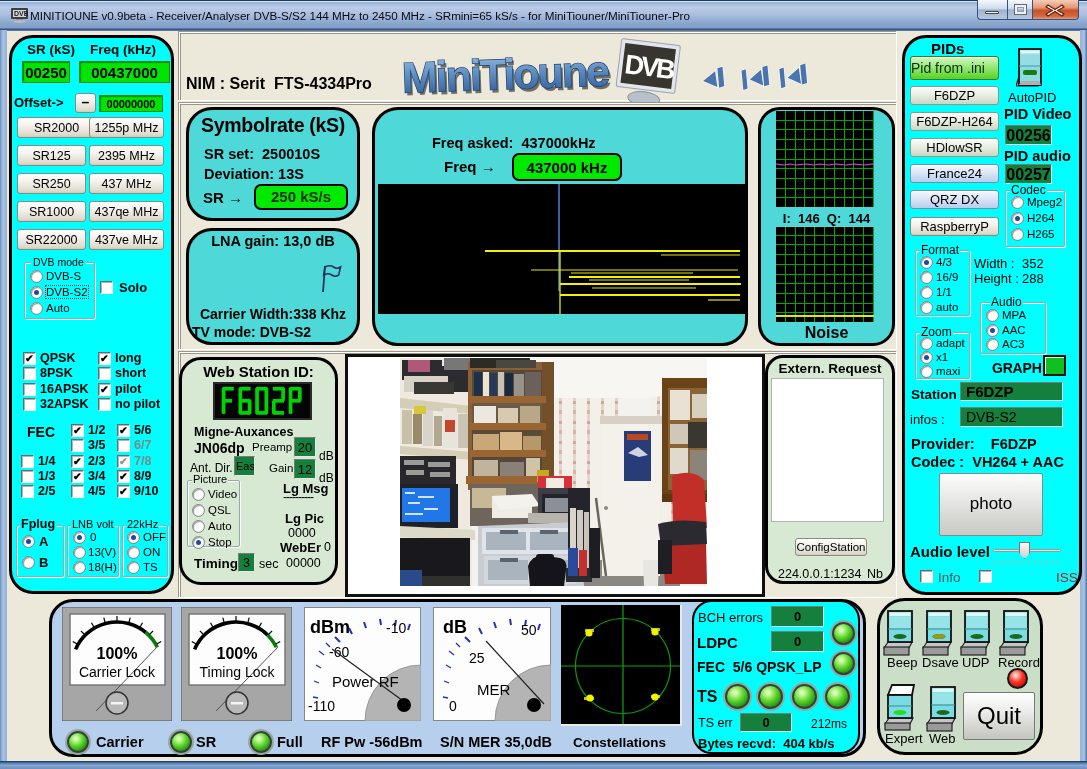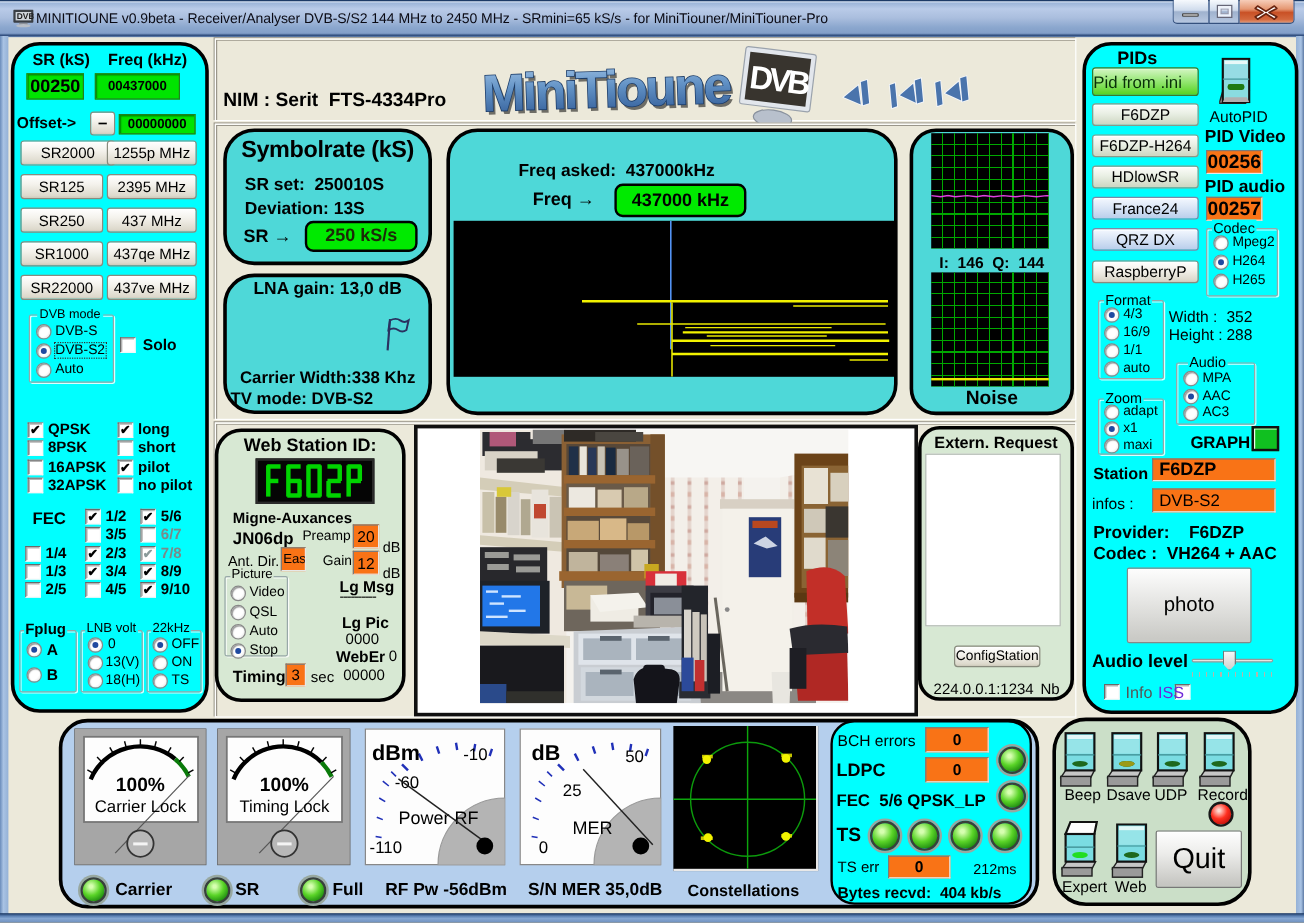--- a/index.html
+++ b/index.html
@@ -29,21 +29,21 @@
 .b3b{background:linear-gradient(#fdfdfb,#e9efe4 45%,#cfd8c4 95%);border:1px solid #8a9a88}
 .b3u{background:linear-gradient(#f4f8ff,#dbe6f6 45%,#bcd0ec 95%);border:1px solid #7a8aa8}
 
 .chk{width:13px;height:13px;background:#fff;border-top:1px solid #6a6a6a;border-left:1px solid #6a6a6a;border-bottom:1px solid #f8f8f8;border-right:1px solid #f8f8f8;box-shadow:inset 1px 1px 0 #b4b4b4}
 .chk.ck::after{content:"\2714";position:absolute;left:1px;top:-1px;font-size:10.5px;font-weight:bold;color:#000}
 .chk.ckg::after{content:"\2714";position:absolute;left:1px;top:-1px;font-size:10.5px;font-weight:bold;color:#8a9a9a}
 .rad{width:13px;height:13px;border-radius:50%;background:radial-gradient(circle at 35% 35%,#fff 55%,#d8d8d8);border:1px solid #888;box-shadow:inset 1px 1px 1px #999}
 .rad.on::after{content:"";position:absolute;left:3px;top:3px;width:5px;height:5px;border-radius:50%;background:#204aa0}
 .grp{border:1px solid #98a8a8;border-radius:2px;box-shadow:inset 1px 1px 0 rgba(255,255,255,.85),1px 1px 0 rgba(255,255,255,.85)}
 .gf{background:#00e400;border:1px solid #208020;box-shadow:inset 1px 1px 1px #009000;text-align:center;font-weight:bold}
-.wf{background:#f97316;border-top:1px solid #7a7a7a;border-left:1px solid #7a7a7a;border-bottom:1px solid #e8e8e8;border-right:1px solid #e8e8e8;text-align:center}
+.wf{background:#15803d;border-top:1px solid #7a7a7a;border-left:1px solid #7a7a7a;border-bottom:1px solid #e8e8e8;border-right:1px solid #e8e8e8;text-align:center}
 .led{border-radius:50%;background:radial-gradient(circle at 38% 32%,#d6ffb0 8%,#5ad428 45%,#1d8a10 80%,#0c5a08);border:2px solid #38403a;box-shadow:0 0 0 2px #98a8a0}
 .grid{background:repeating-linear-gradient(90deg,transparent 0 8.8px,#00a800 8.8px 9.8px),repeating-linear-gradient(0deg,transparent 0 8.7px,#00a800 8.7px 9.7px),#000}
 </style></head><body>
 <div id="win">
  <div class="ab" id="tbar">
       <span class="tx">MINITIOUNE v0.9beta - Receiver/Analyser DVB-S/S2 144 MHz to 2450 MHz - SRmini=65 kS/s - for MiniTiouner/MiniTiouner-Pro</span>
     </div>
  <div class="ab" id="tline"></div>
  <div class="ab wbrd" id="wl"></div>
     <div class="ab wbrd" id="wr"></div>
@@ -78,21 +78,21 @@
 
  <div class="ab" id="bluepan" style="left:49px;top:599px;width:817px;height:158px;background:#b5cfed;border:3px solid #000;border-radius:24px"></div>
 
  <div class="ab" id="bchpan" style="left:692px;top:600px;width:168px;height:154px;background:#00ffff;border:2.5px solid #000;border-radius:20px"></div>
 
  <div class="ab" id="swpan" style="left:877px;top:598px;width:166px;height:157px;background:#cbdfc8;border:3px solid #000;border-radius:28px"></div>
 
  <div class="ab b" style="left:22px;top:42px;width:58px;font-size:13.5px;text-align:center">SR (kS)</div>
  <div class="ab b" style="left:82px;top:42px;width:82px;font-size:13.5px;text-align:center">Freq (kHz)</div>
  <div class="ab gf" style="left:22px;top:61px;width:48px;height:22px;font-size:15px;line-height:21px">00250</div>
- <div class="ab gf" style="left:79px;top:61px;width:71px;height:22px;font-size:11px;line-height:21px">00437000</div>
+ <div class="ab gf" style="left:79px;top:61px;width:91px;height:22px;font-size:15px;line-height:21px">00437000</div>
  <div class="ab b" style="left:14px;top:95px;font-size:13px">Offset-&gt;</div>
  <div class="ab b3" style="left:75px;top:93px;width:21px;height:20px;font-size:14px;line-height:17px;font-weight:bold">–</div>
  <div class="ab gf" style="left:99px;top:95px;width:64px;height:17px;font-size:11px;line-height:16px">00000000</div>
  <div class="ab b3" style="left:17px;top:117px;width:79px;height:21px;font-size:12.5px;line-height:20px">SR2000</div>
  <div class="ab b3" style="left:89px;top:117px;width:75px;height:21px;font-size:12.5px;line-height:20px">1255p MHz</div>
  <div class="ab b3" style="left:17px;top:145px;width:69px;height:21px;font-size:12.5px;line-height:20px">SR125</div>
  <div class="ab b3" style="left:89px;top:145px;width:75px;height:21px;font-size:12.5px;line-height:20px">2395 MHz</div>
  <div class="ab b3" style="left:17px;top:173px;width:69px;height:21px;font-size:12.5px;line-height:20px">SR250</div>
  <div class="ab b3" style="left:89px;top:173px;width:75px;height:21px;font-size:12.5px;line-height:20px">437 MHz</div>
  <div class="ab b3" style="left:17px;top:201px;width:69px;height:21px;font-size:12.5px;line-height:20px">SR1000</div>
@@ -584,21 +584,21 @@
  <div class="ab b" style="left:911px;top:436px;font-size:14.5px">Provider:&nbsp;&nbsp;&nbsp; F6DZP</div>
  <div class="ab b" style="left:911px;top:454px;font-size:14.5px">Codec :&nbsp; VH264 + AAC</div>
  <div class="ab" style="left:939px;top:473px;width:104px;height:63px;background:linear-gradient(#fdfdfd,#e8e8e6 40%,#cacac6 95%);border:1px solid #888;border-radius:2px;text-align:center;font-size:17px;line-height:60px">photo</div>
  <div class="ab b" style="left:910px;top:543px;font-size:15px">Audio level</div>
  <div class="ab" style="left:993px;top:549px;width:68px;height:3px;background:#e8e6e0;border:1px solid #999;border-radius:2px"></div>
  <div class="ab" style="left:1019px;top:542px;width:11px;height:17px;background:linear-gradient(#f8f8f8,#d0d0cc);border:1px solid #777;clip-path:polygon(0 0,100% 0,100% 65%,50% 100%,0 65%)"></div>
  <div class="ab" style="left:993px;top:560px;width:68px;height:4px;background:repeating-linear-gradient(90deg,#b8b4aa 0 1px,transparent 1px 6px)"></div>
  <div class="ab chk" style="left:920px;top:570px"></div>
     <div class="ab" style="left:938px;top:570px;font-size:13.5px;color:#555">Info</div>
  <div class="ab chk" style="left:979px;top:570px"></div>
-    <div class="ab" style="left:965px;top:570px;font-size:13.5px;color:#6d28d9">ISS</div>
+    <div class="ab" style="left:1056px;top:570px;font-size:13.5px;color:#b91c1c">ISS</div>
 
  <div class="ab" style="left:62px;top:607px;width:110px;height:114px">
   <svg width="110" height="114">
    <rect width="110" height="114" fill="#a6a6a6" stroke="#555" stroke-width="1"></rect>
    <rect x="8" y="7" width="95" height="71" fill="#fdfdfd" stroke="#777" stroke-width="1.5"></rect>
    <path d="M13.6 42.4 A45 45 0 0 1 83.9 25.5" fill="none" stroke="#000" stroke-width="3.6"></path>
    <path d="M83.9 25.5 A45 45 0 0 1 95.4 40.3" fill="none" stroke="#0a7a0a" stroke-width="3.6"></path>
    <g stroke="#000" stroke-width="1.2">
 <line x1="15.2" y1="37.0" x2="10.8" y2="34.5"></line>
           <line x1="22.5" y1="27.5" x2="18.9" y2="23.9"></line>

